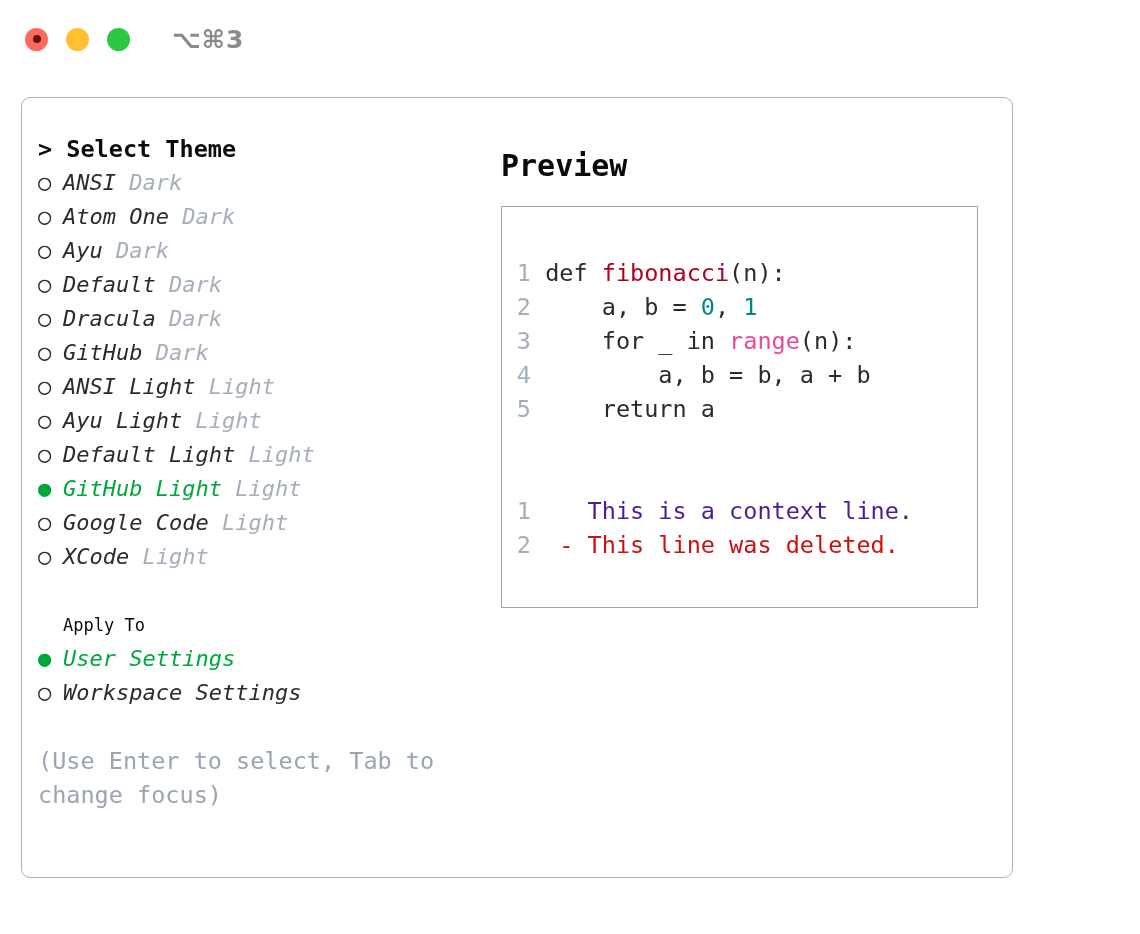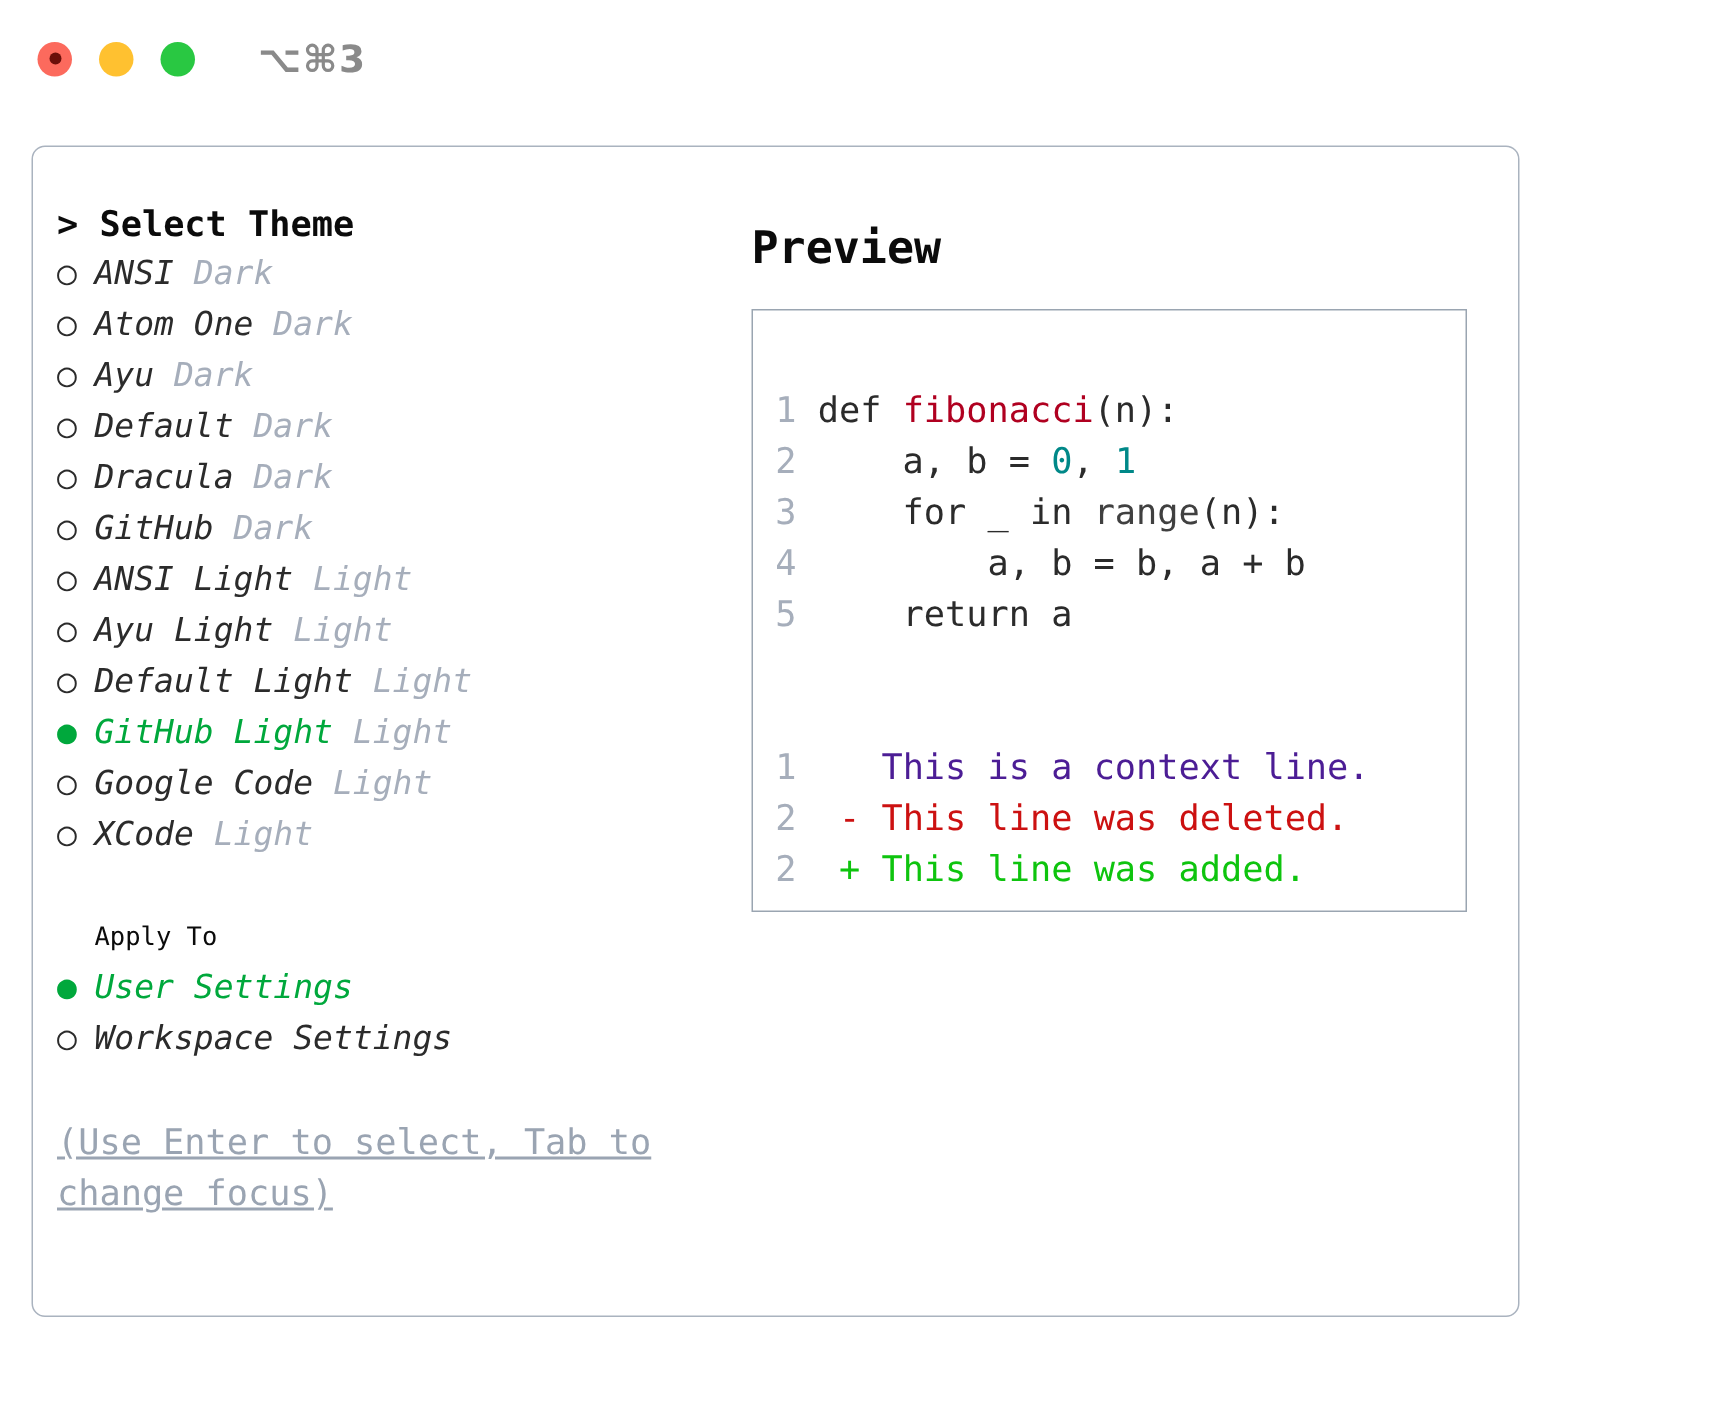--- a/index.html
+++ b/index.html
@@ -120,21 +120,20 @@
     line-height: 34px;
     white-space: pre;
     padding-left: 25px;
   }
 
   .hint {
     font-size: 23.5px;
     line-height: 34px;
     color: #9aa4b2;
     white-space: pre;
-    text-decoration: underline;
   }
 
   
   .preview-head {
     font-size: 30px;
     font-weight: bold;
     color: #0b0b0b;
     line-height: 34px;
     white-space: pre;
   }
@@ -155,21 +154,21 @@
     color: #2b2b2b;
   }
   .ln {
     color: #a6aebb;
     display: inline-block;
     width: 22px;
     text-align: right;
   }
   .kw    { color: #2b2b2b; }
   .fn    { color: #b00020; }
-  .bi    { color: #404040; text-align: center; }
+  .bi    { color: #ec4899; text-align: center; }
   .num   { color: #008888; }
   .punc  { color: #2b2b2b; }
   .blank-line { height: 34px; }
 
   .d-ctx { color: #4c1d95; }
   .d-del { color: #cc1111; }
   .d-add { color: #0ec40e; }
 </style>
 </head>
 <body>
@@ -236,17 +235,16 @@
 
       <div class="code-line"><span class="ln">5</span><span> </span><span class="kw">    return a</span></div>
 
       <div class="blank-line"></div>
       <div class="blank-line"></div>
 
       <div class="code-line"><span class="ln">1</span><span>  </span><span class="d-ctx"> </span><span> </span><span class="d-ctx">This is a context line.</span></div>
 
       <div class="code-line"><span class="ln">2</span><span>  </span><span class="d-del">-</span><span> </span><span class="d-del">This line was deleted.</span></div>
 
-      <div class="code-line"><span class="ln">2</span><span>  </span><span class="d-add">+</span><span> </span><span class="d-add">This line was added.</span></div>
 
     </div>
   </div>
 </div>
 
 </body></html>

